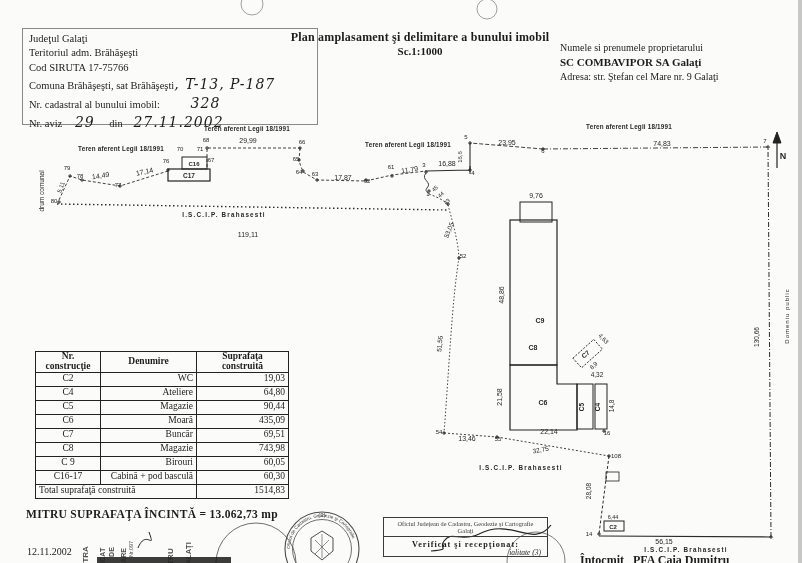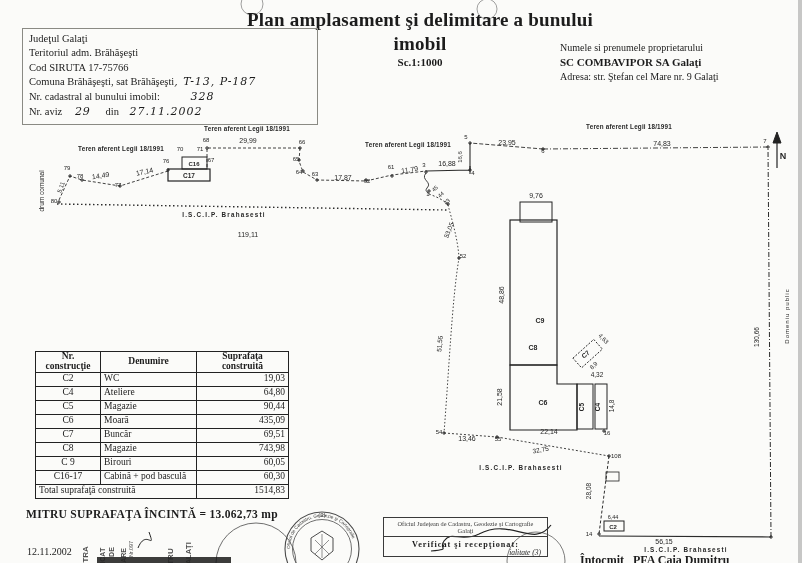--- a/index.html
+++ b/index.html
@@ -1,33 +1,33 @@
 <!DOCTYPE html>
 <html><head>
 <meta charset="utf-8">
 <style>
   html,body{margin:0;padding:0;}
   .page{position:relative;width:802px;height:563px;background:#fbfbf9;overflow:hidden;
         font-family:"Liberation Serif", serif;color:#1c1c1c;}
   svg{position:absolute;left:0;top:0;}
   svg text{fill:#262626;font-family:"Liberation Sans", sans-serif;}
   .title-block{position:absolute;left:220px;top:8px;width:400px;text-align:center;line-height:1.25;}
-  .title-main{font-size:19px;font-weight:bold;letter-spacing:.2px;}
+  .title-main{font-size:12px;font-weight:bold;letter-spacing:.2px;margin-top:22px;}
   .title-scale{font-size:11px;font-weight:bold;}
   .info-box{position:absolute;left:22px;top:28px;width:296px;height:97px;border:1px solid #8a8a84;
             padding:3px 6px;font-size:10.5px;line-height:1.36;box-sizing:border-box;}
-  .hand{font-family:"DejaVu Serif", serif;font-style:italic;font-size:11px;letter-spacing:1px;}
+  .hand{font-family:"DejaVu Serif", serif;font-style:italic;font-size:14px;letter-spacing:1px;}
   .owner{position:absolute;left:560px;top:41px;width:240px;font-size:10px;line-height:1.4;}
   .owner .oname{font-weight:bold;font-size:11px;}
   table.ctable{position:absolute;left:35px;top:351px;width:253px;border-collapse:collapse;
                font-size:9.5px;table-layout:fixed;padding-left:47px;}
   table.ctable th, table.ctable td{border:1.2px solid #222;padding:0 3px;height:13px;line-height:1.05;}
   table.ctable th{font-weight:bold;text-align:center;}
   td.cnum{text-align:center;}
-  td.cden{text-align:left;padding-left:5px;}
+  td.cden{text-align:right;padding-left:5px;}
   td.cval{text-align:right;padding-right:16px;}
   tfoot td{font-weight:normal;}
   tfoot td.cval{font-weight:normal;}
   .total-line{position:absolute;left:26px;top:508px;font-size:11.5px;font-weight:600;letter-spacing:.3px;}
   .date-line{position:absolute;left:27px;top:546px;font-size:10px;}
   .verif-box{position:absolute;left:383px;top:517px;width:165px;height:40px;border:1.2px solid #3a3a3a;
              box-sizing:border-box;text-align:center;}
   .verif-office{font-size:6.3px;line-height:1.15;margin-top:2px;color:#3c3c3c;}
   .verif-city{font-size:6.5px;color:#3c3c3c;}
   .verif-rule{border-top:1px solid #3a3a3a;margin:2px 0 3px 0;}

